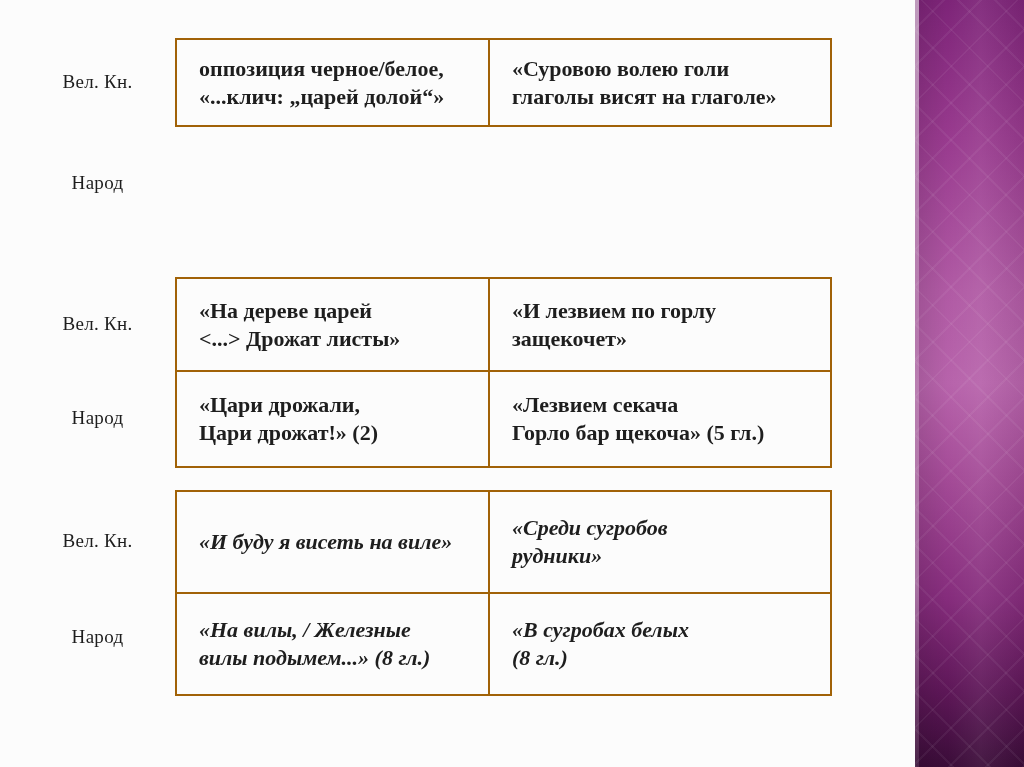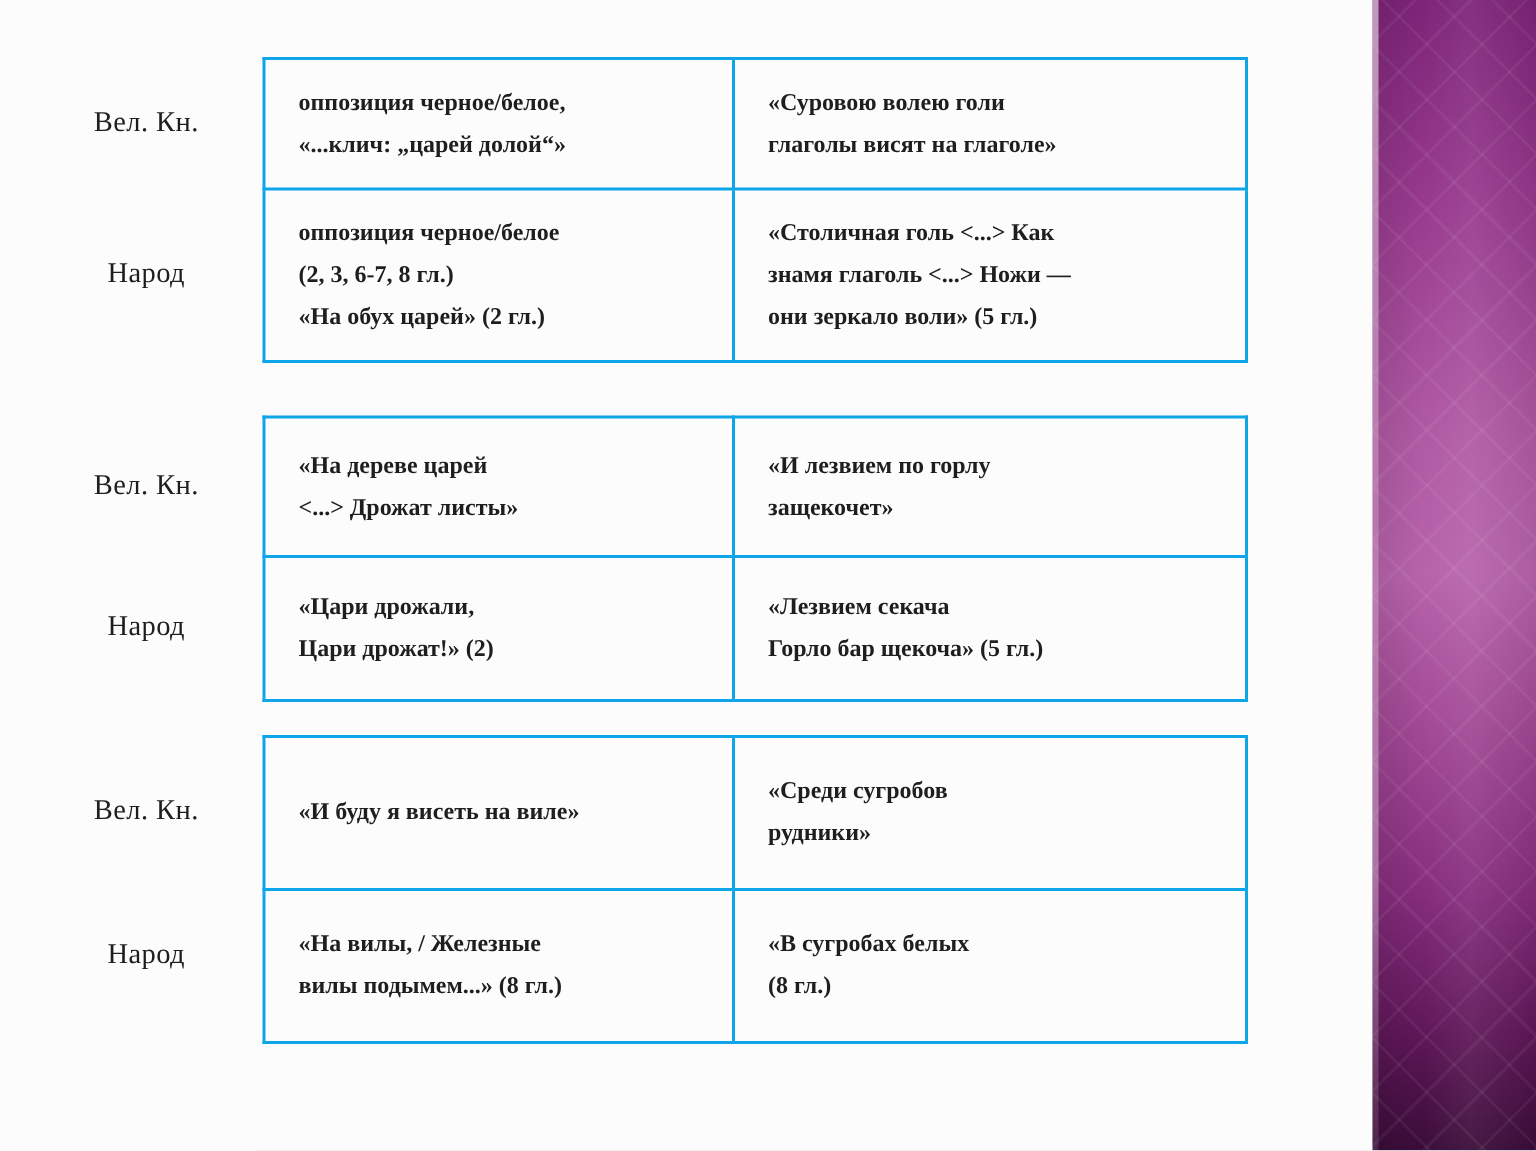--- a/index.html
+++ b/index.html
@@ -16,24 +16,24 @@
 
   
   .qtable {
     position: absolute;
     left: 175px;
     border-collapse: collapse;
     table-layout: fixed;
     width: 657px;
   }
   .qtable td {
-    border: 2px solid #0ea5e9;
+    border: 2px solid #a16207;
     vertical-align: middle;
     padding: 8px 12px 8px 22px;
-    font-size: 16px;
+    font-size: 22px;
     line-height: 28px;
     font-weight: 700;
     white-space: pre-line;
   }
   .qtable td.c1 { width: 313px; }
 
   
   .row-label-box {
     position: absolute;
     left: 0;
@@ -84,28 +84,20 @@
     <span class="row-label">Народ</span>
   </div>
   <table class="qtable" style="top:38px;">
     <tbody>
         <tr style="height:87px;">
       <td class="c1">оппозиция черное/белое,
 «...клич: „царей долой“»</td>
       <td class="c2">«Суровою волею голи
 глаголы висят на глаголе»</td>
     </tr>
-    <tr style="height:115px;">
-      <td class="c1">оппозиция черное/белое
-(2, 3, 6-7, 8 гл.)
-«На обух царей» (2 гл.)</td>
-      <td class="c2">«Столичная голь &lt;...&gt; Как
-знамя глаголь &lt;...&gt; Ножи —
-они зеркало воли» (5 гл.)</td>
-    </tr>
   </tbody>
     </table>
 
   <div class="row-label-box" style="top:277px; height:93px;">
     <span class="row-label">Вел. Кн.</span>
   </div>
   <div class="row-label-box" style="top:370px; height:96px;">
     <span class="row-label">Народ</span>
   </div>
   <table class="qtable" style="top:277px;">
@@ -124,21 +116,21 @@
     </tr>
   </tbody>
     </table>
 
   <div class="row-label-box" style="top:490px; height:102px;">
     <span class="row-label">Вел. Кн.</span>
   </div>
   <div class="row-label-box" style="top:592px; height:89px;">
     <span class="row-label">Народ</span>
   </div>
-  <table class="qtable" style="top:490px;">
+  <table class="qtable" style="top:490px;font-style:italic;">
     <tbody>
         <tr style="height:102px;">
       <td class="c1">«И буду я висеть на виле»</td>
       <td class="c2">«Среди сугробов
 рудники»</td>
     </tr>
     <tr style="height:102px;">
       <td class="c1">«На вилы, / Железные
 вилы подымем...» (8 гл.)</td>
       <td class="c2">«В сугробах белых

